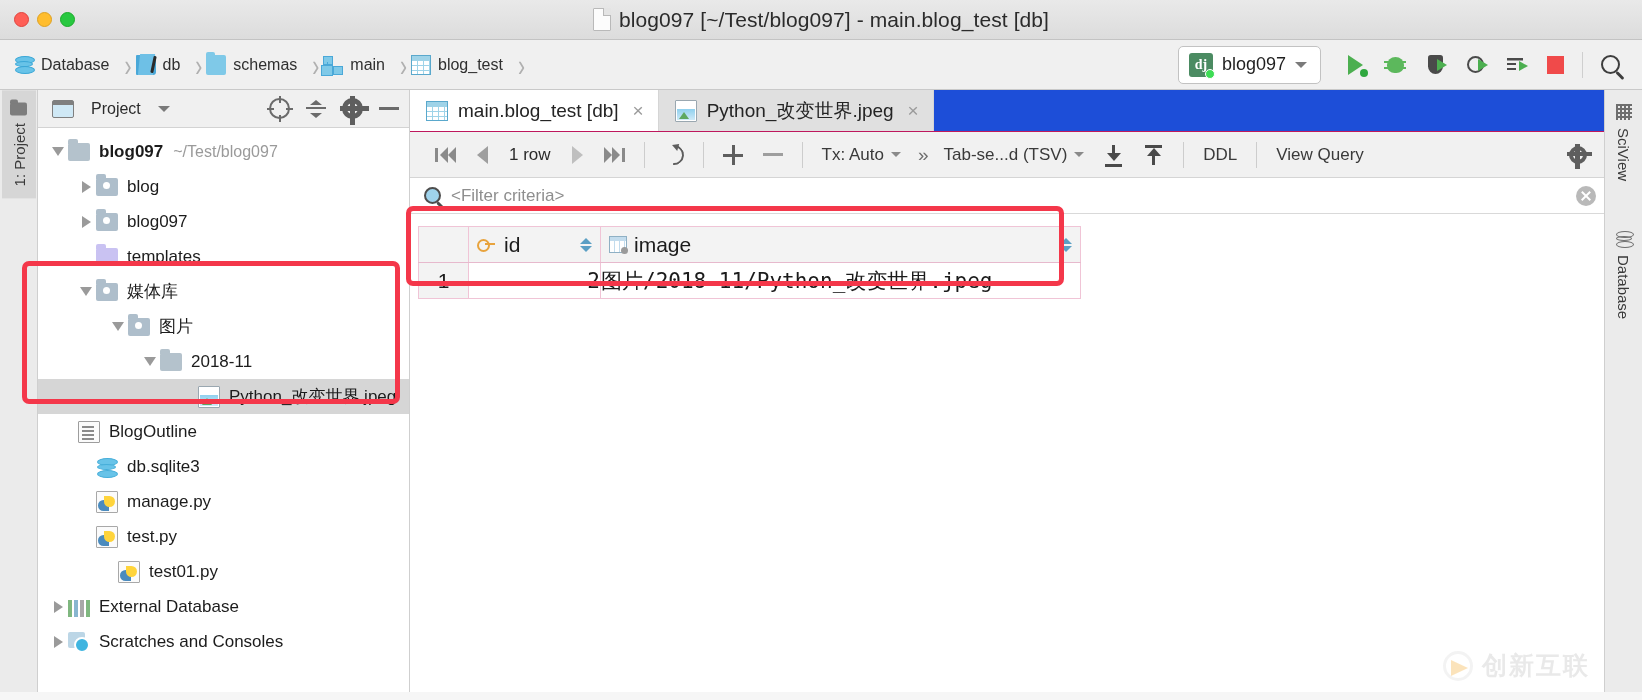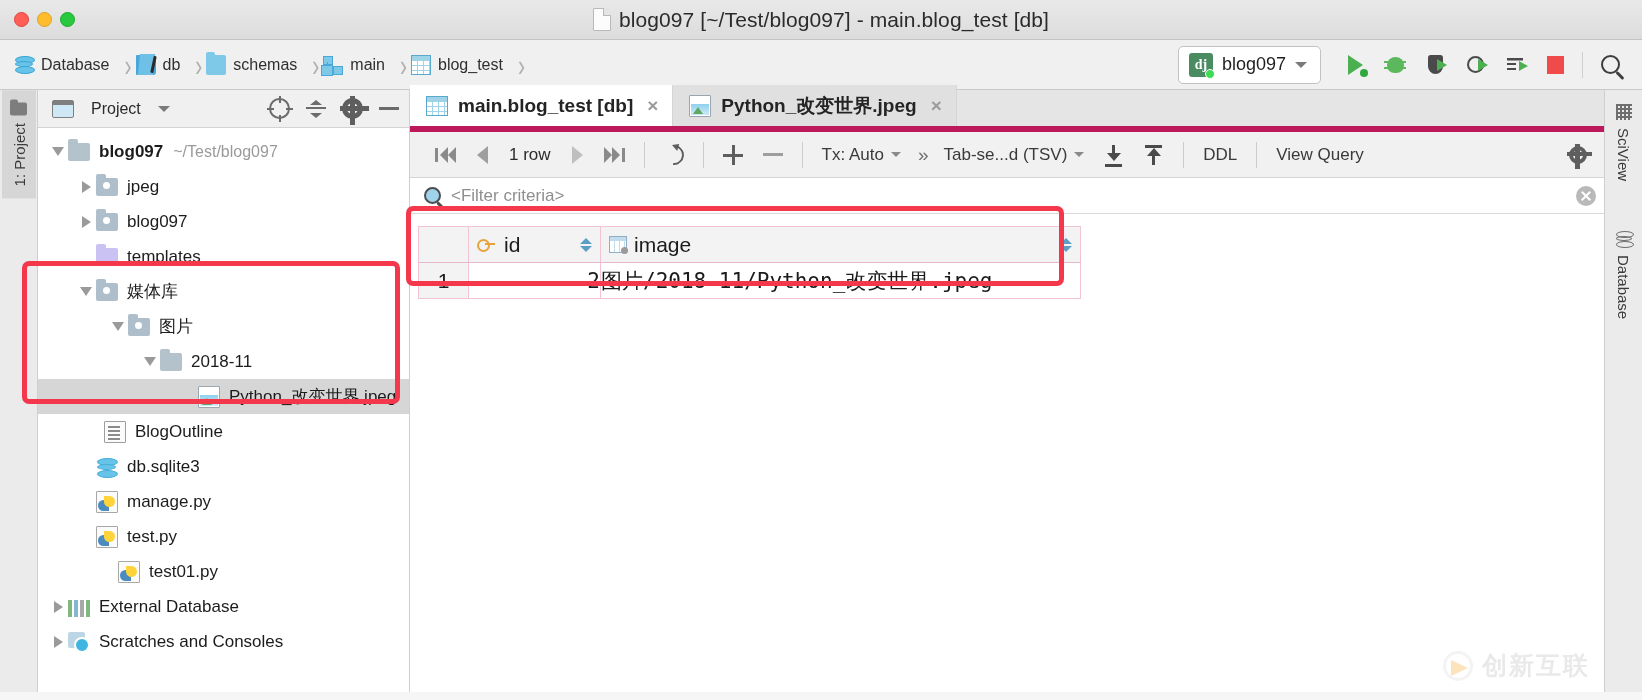--- a/index.html
+++ b/index.html
@@ -346,22 +346,22 @@
     border-radius:2px;
   }
   .ico-scratch::after {
     content:''; position:absolute; right:0; bottom:-1px; width:12px;height:12px;border-radius:50%;
     background:#3fb5e0; border:2px solid #fff;
   }
 
   
   .editor { flex:1 1 auto; display:flex; flex-direction:column; min-width:0; background:#fff; }
   .tabsbar {
-    height: 42px; flex:0 0 42px; background:#e5e5e5;
-    border-bottom:6px solid #be185d; display:flex; align-items:flex-end;font-weight:bold;
+    height: 42px; flex:0 0 42px; background:#1d4ed8;
+    border-bottom:1px solid #be185d; display:flex; align-items:flex-end;
   }
   .etab {
     height: 41px; display:flex; align-items:center; gap:10px;
     padding: 0 14px 0 16px; font-size:19px; color:#242424;
     border-right:1px solid #d5d5d5;
   }
   .etab.active { background:#fff; }
   .etab.inactive { background:#e0e0e0; }
   .etab .close {
     font-size:19px; color:#9b9b9b; margin-left:4px;
@@ -666,21 +666,21 @@
         <div class="node" style="padding-left:10px">
           <span class="arrow d"></span>
           <span class="nico fold-gray"></span>
           <span class="nlabel bold">blog097</span>
           <span class="npath">~/Test/blog097</span>
         </div>
 
         <div class="node" style="padding-left:38px">
           <span class="arrow r"></span>
           <span class="nico fold-src"></span>
-          <span class="nlabel">jpeg</span>
+          <span class="nlabel">blog</span>
         </div>
 
         <div class="node" style="padding-left:38px">
           <span class="arrow r"></span>
           <span class="nico fold-src"></span>
           <span class="nlabel">blog097</span>
         </div>
 
         <div class="node" style="padding-left:38px">
           <span class="arrow"></span>
@@ -704,21 +704,21 @@
           <span class="arrow d"></span>
           <span class="nico fold-gray"></span>
           <span class="nlabel">2018-11</span>
         </div>
 
         <div class="node sel" style="padding-left:160px">
           <span class="nico ico-img"></span>
           <span class="nlabel">Python_改变世界.jpeg</span>
         </div>
 
-        <div class="node" style="padding-left:46px">
+        <div class="node" style="padding-left:20px">
           <span class="arrow"></span>
           <span class="nico ico-doc"></span>
           <span class="nlabel">BlogOutline</span>
         </div>
 
         <div class="node" style="padding-left:38px">
           <span class="arrow"></span>
           <span class="nico ico-sqlite">
               <i></i>
             </span>

